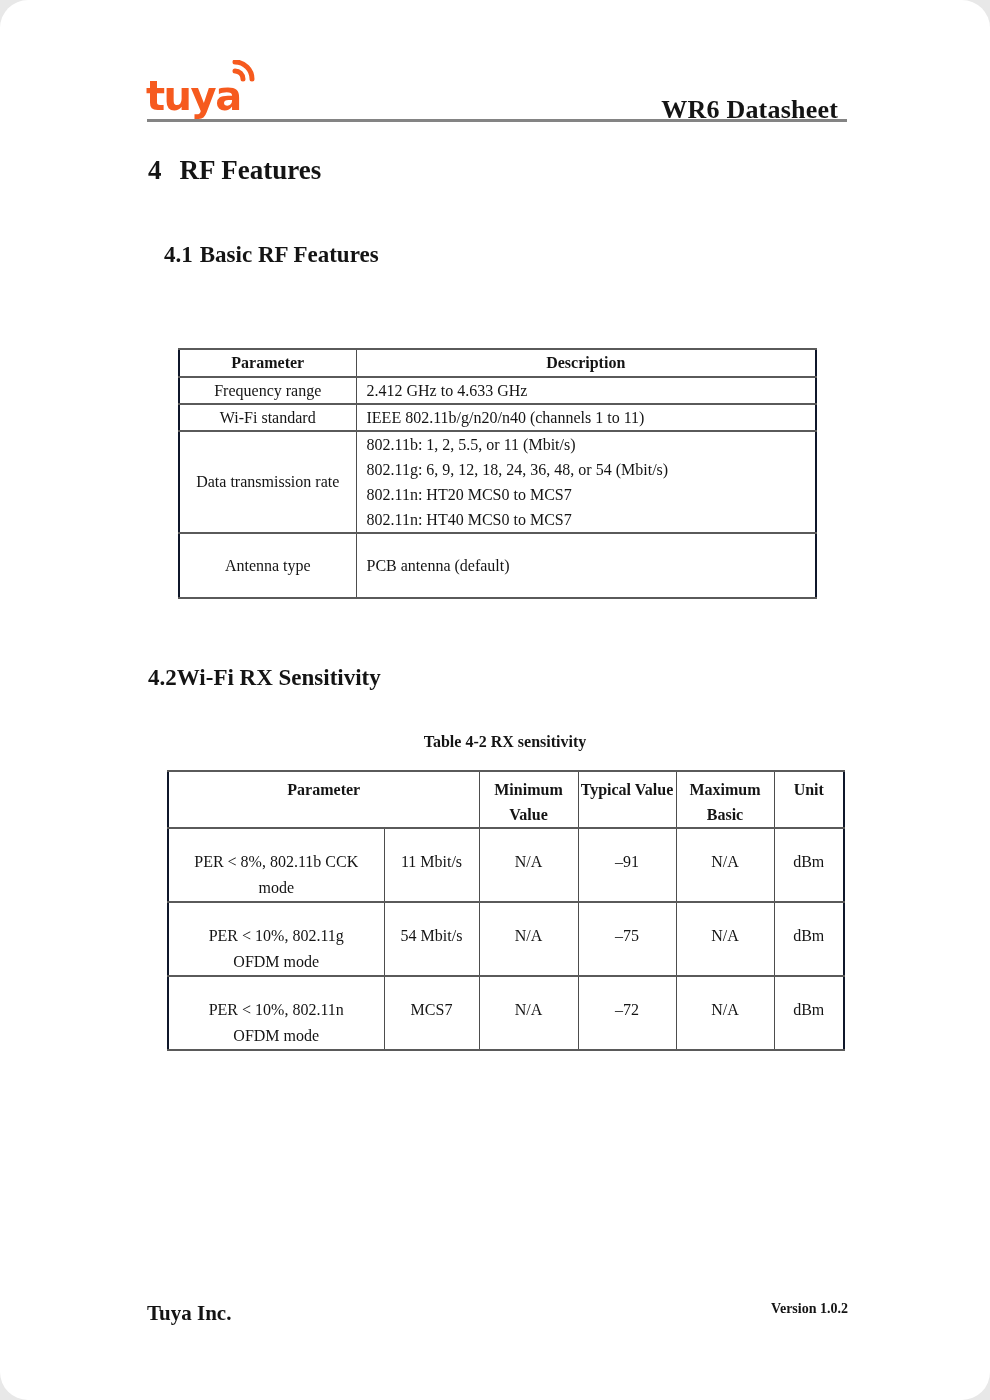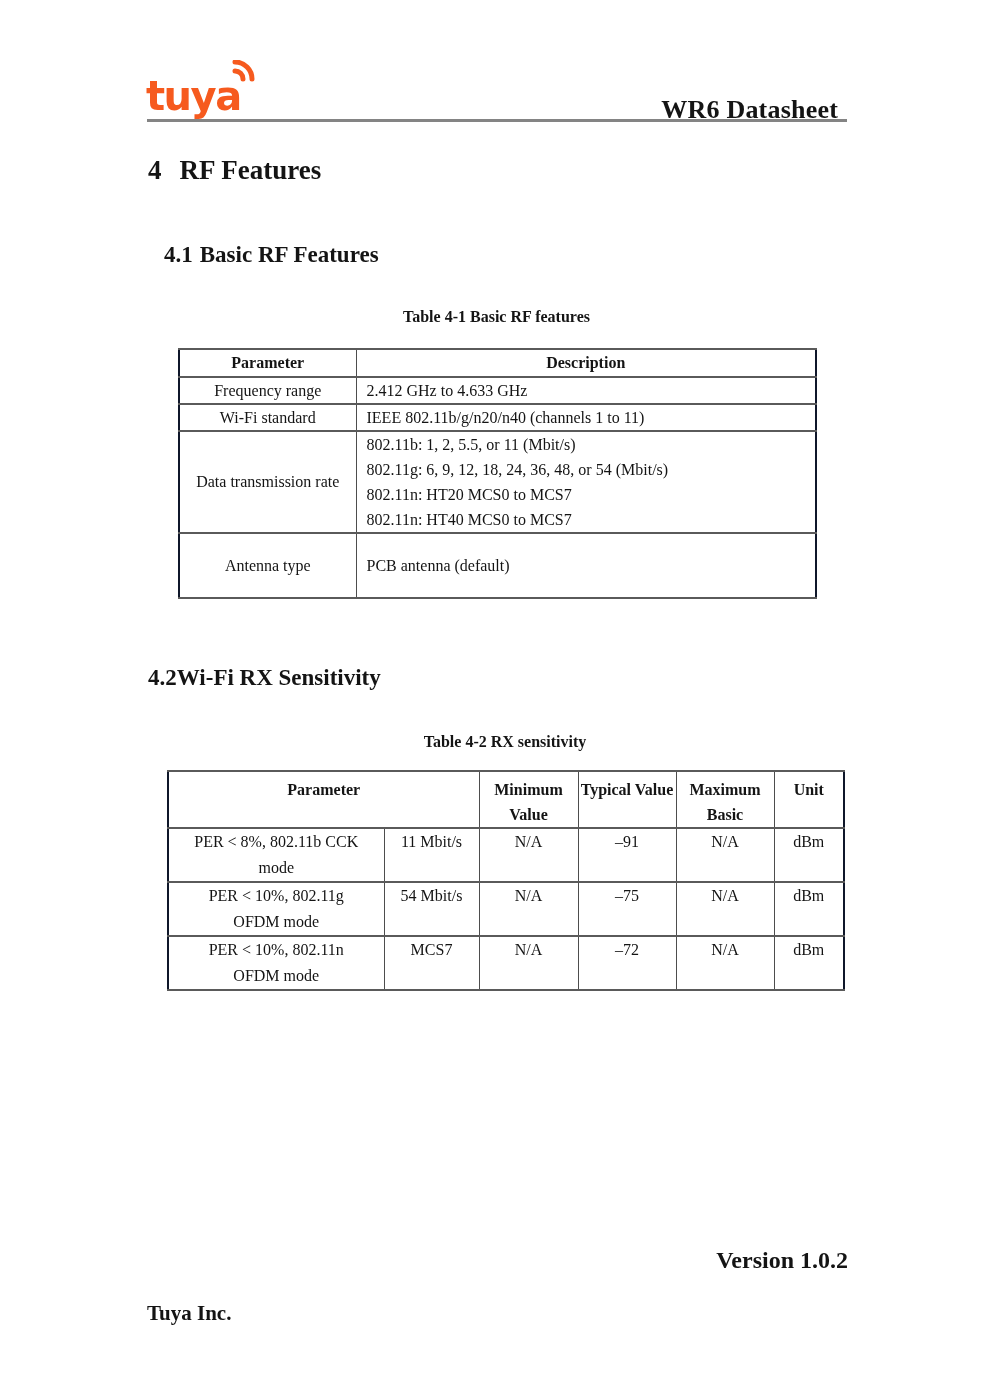--- a/index.html
+++ b/index.html
@@ -1,20 +1,21 @@
 <!DOCTYPE html>
 <html><head>
 <meta charset="utf-8">
 <style>
   html,body { margin:0; padding:0; background:#e8e8e8; }
   .page {
     position:relative; width:990px; height:1400px; margin:0 auto;
     background:#ffffff; overflow:hidden;
     font-family:"Liberation Serif","DejaVu Serif",serif;
     color:#141414;
+    border-radius:28px;
   }
   
   .logo { position:absolute; left:146px; top:60px; }
   .doc-title {
     position:absolute; top:95px; right:152px;
     font-size:26px; font-weight:bold; letter-spacing:0.2px;
   }
   .header-rule {
     position:absolute; left:147px; top:119px; width:700px; height:3px;
     background:#848484;
@@ -48,26 +49,26 @@
   .t1 .c1 { width:177px; } .t1 .c2 { width:460px; }
   .t1 .param-cell { text-align:center; }
   .t1 .desc-cell { text-align:left; padding-left:10px; line-height:25px; }
   .t1 .r-head { height:28px; }
   .t1 .r-s   { height:26px; }
   .t1 .r-rate{ height:100px; }
   .t1 .r-ant { height:65px; }
   .t2 .k1{width:216px;} .t2 .k2{width:95px;} .t2 .k3{width:99px;}
   .t2 .k4{width:98px;} .t2 .k5{width:98px;} .t2 .k6{width:70px;}
   .t2 th { vertical-align:top; line-height:25px; padding-top:5px; }
-  .t2 td { vertical-align:top; text-align:center; line-height:26px; padding-top:0; }
+  .t2 td { vertical-align:top; text-align:center; line-height:26px; padding-top:20px; }
   .t2 .r-head { height:50px; }
   .t2 .r-b    { height:52px; }
   
   .footer-left  { position:absolute; left:147px;  top:1301px; font-size:21px; font-weight:bold; }
-  .footer-right { position:absolute; right:142px; top:1247px; font-size:24px; font-weight:bold; }
+  .footer-right { position:absolute; right:142px; top:1301px; font-size:14px; font-weight:bold; }
 </style>
 </head>
 <body>
 
 <div class="page">
 
   <div class="logo">
     <svg width="118" height="62" viewBox="0 0 118 62">
       <text x="0" y="50" font-family="DejaVu Sans, sans-serif" font-weight="bold" font-size="40" letter-spacing="-1.5" fill="#F65A1E">tuya</text>
       <g stroke="#F65A1E" fill="none" stroke-width="5" stroke-linecap="round">
@@ -80,21 +81,20 @@
   <div class="header-rule"></div>
 
   <div class="h1">
     <span class="num">4</span><span>RF Features</span>
   </div>
 
   <div class="h2 h2-1">
     <span class="num">4.1</span><span>Basic RF Features</span>
   </div>
 
-  <div class="tbl-caption cap1">Table 4-1 Basic RF features</div>
 
   <table class="t1">
     <colgroup>
         <col class="c1">
         <col class="c2">
       </colgroup>
     <thead>
       <tr class="r-head">
         <th>Parameter</th>
         <th>Description</th>

